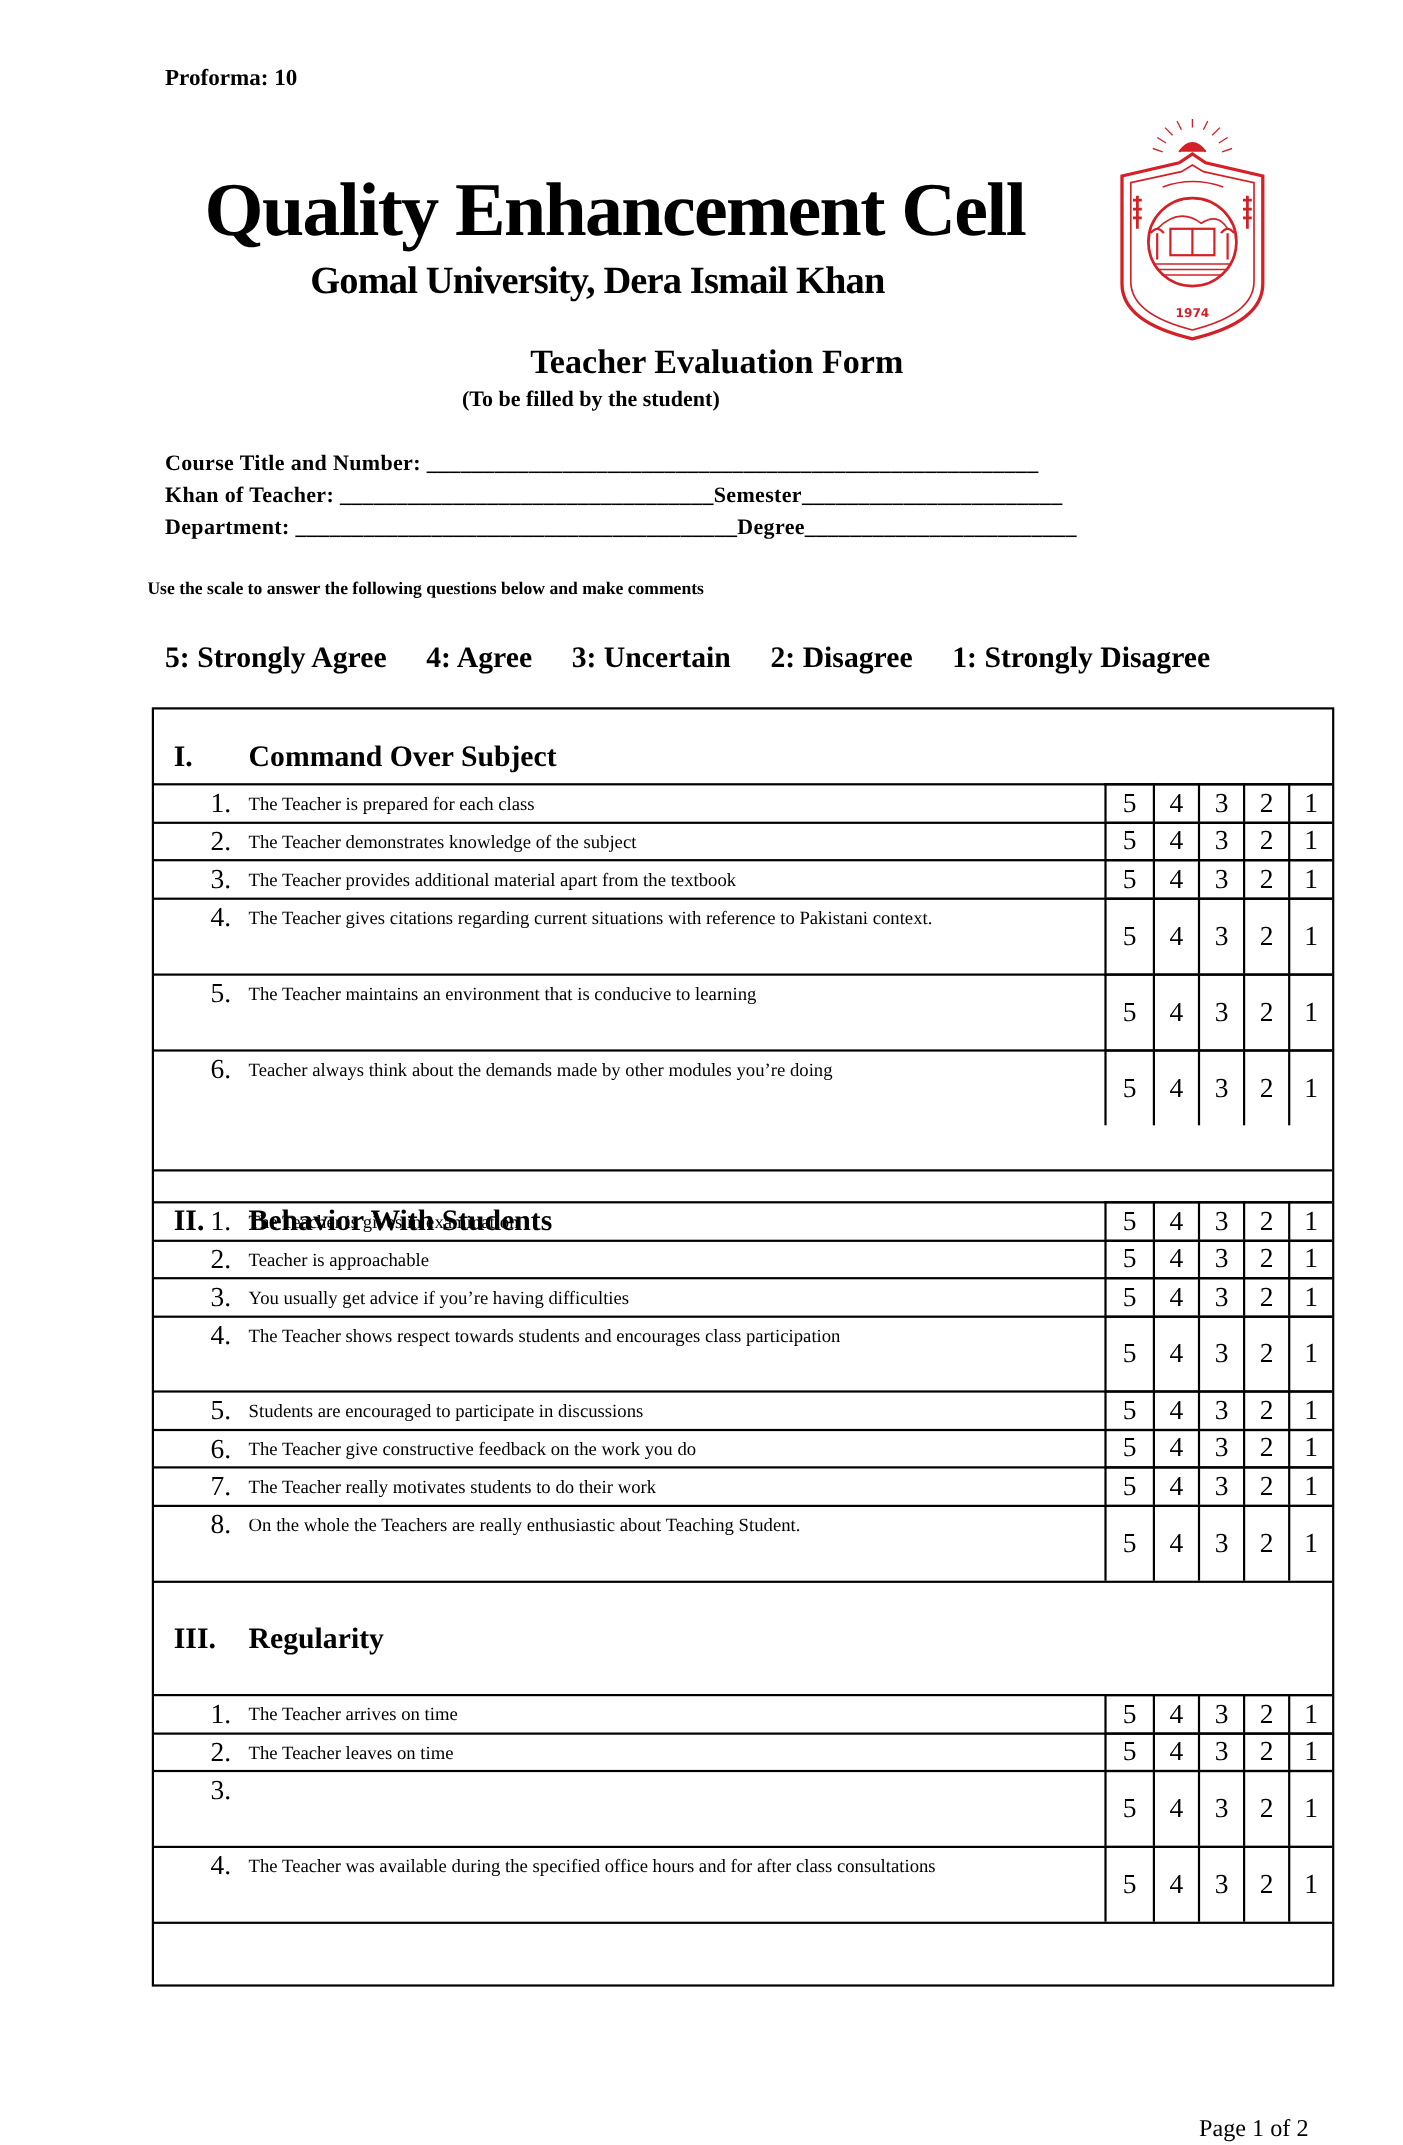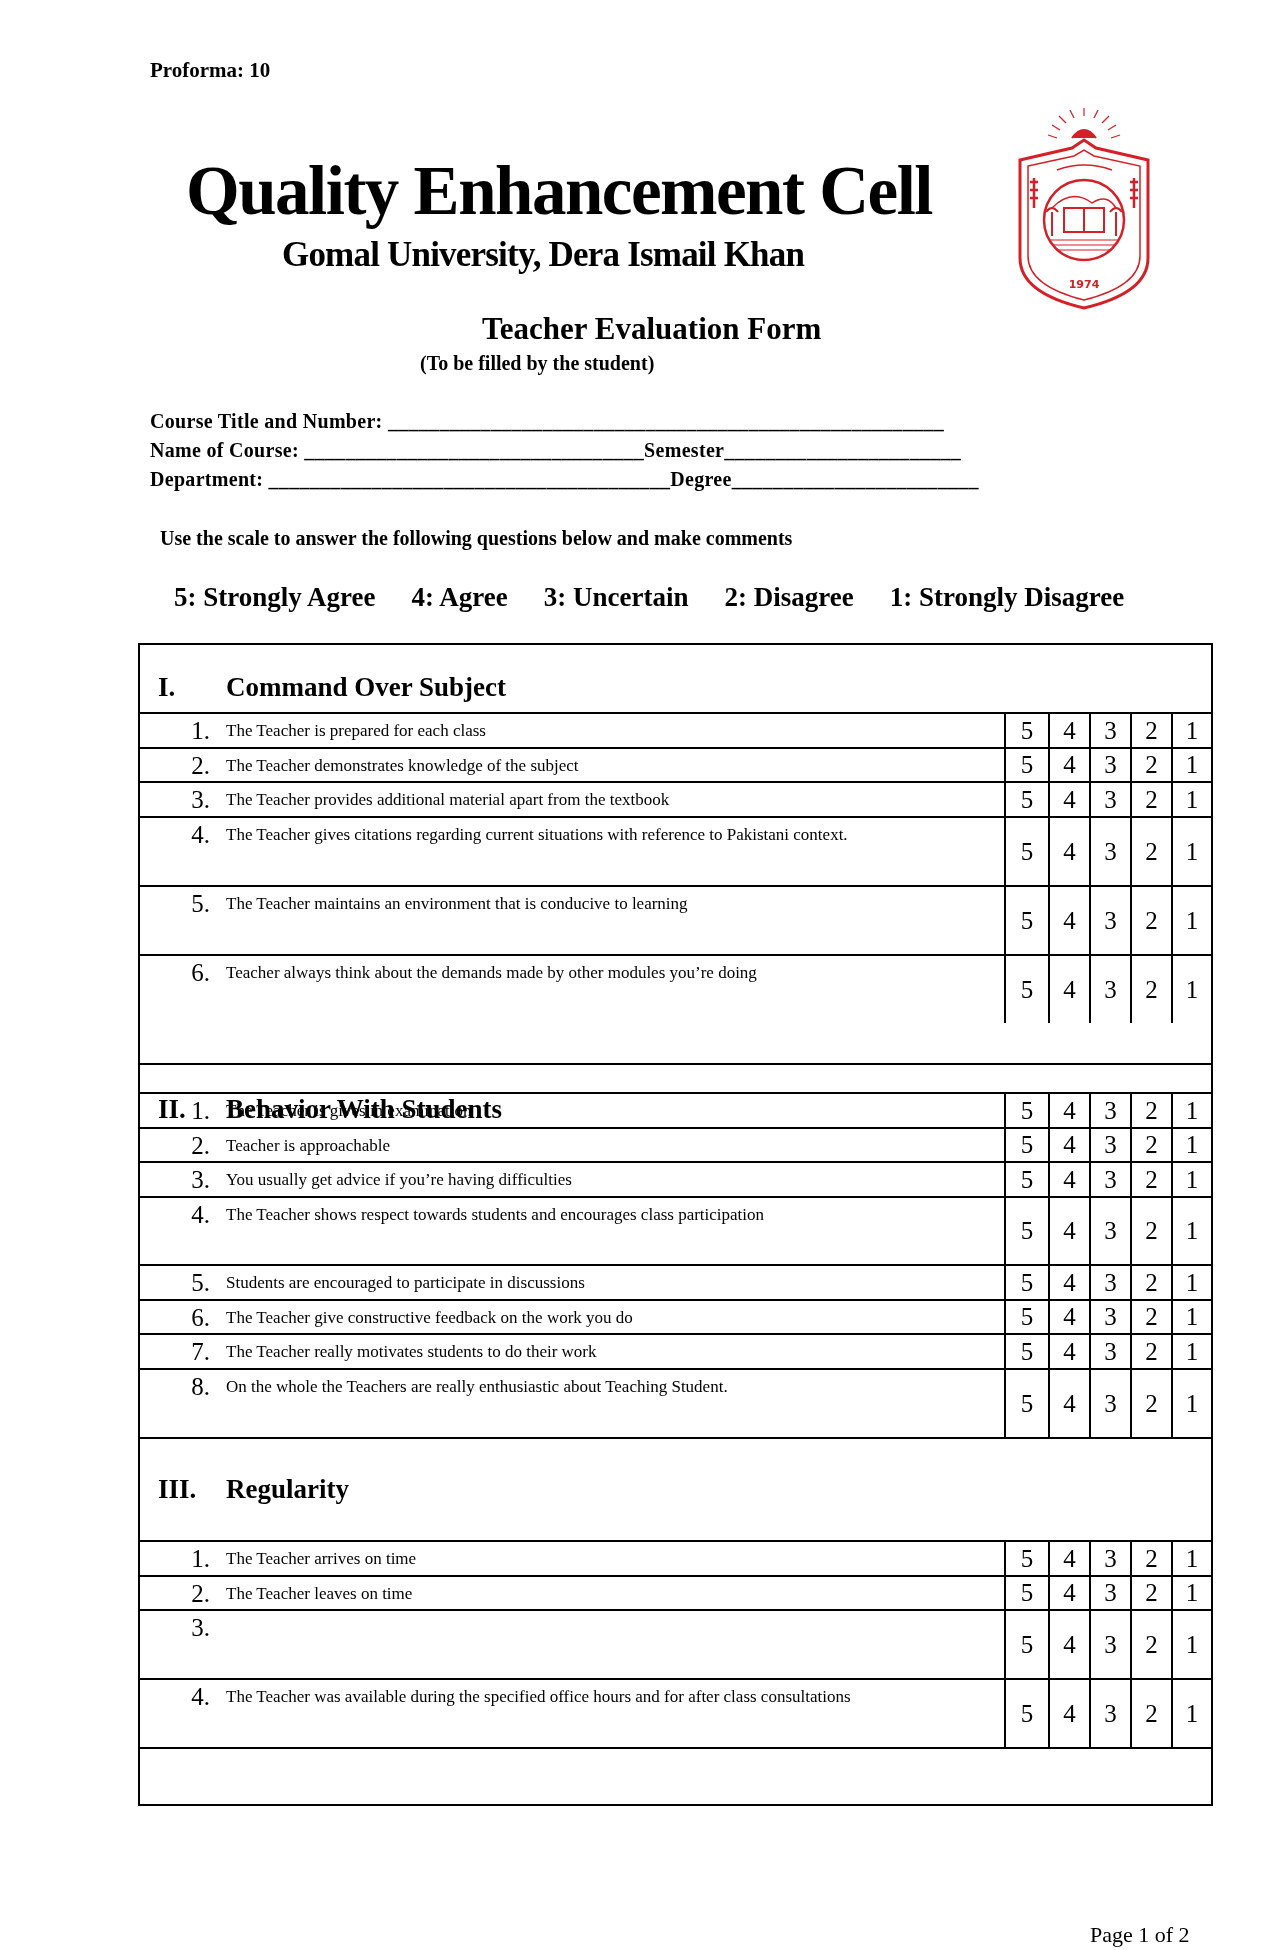--- a/index.html
+++ b/index.html
@@ -9,22 +9,22 @@
   }
   .abs { position: absolute; white-space: nowrap; }
   .proforma { left: 150px; top: 58px; font-size: 21px; font-weight: bold; }
   .org-title { left: 186px; top: 152px; font-size: 69px; font-weight: bold; letter-spacing: -1.5px; }
   .org-sub { left: 282px; top: 235px; font-size: 35px; font-weight: bold; letter-spacing: -0.8px; }
   .logo { left: 1012px; top: 108px; width: 145px; height: 205px; }
   .form-title { left: 482px; top: 311px; font-size: 31px; font-weight: bold; }
   .form-sub { left: 420px; top: 352px; font-size: 20px; font-weight: bold; }
   .field { left: 150px; font-size: 20px; font-weight: bold; letter-spacing: 0.3px; }
   .f1 { top: 410px; } .f2 { top: 439px; } .f3 { top: 468px; }
-  .instr { left: 160px; top: 527px; font-size: 20px; font-weight: bold; }
-  .scale { left: 150px; top: 582px; font-size: 27px; font-weight: bold; display: flex; margin-left: 24px; }
+  .instr { left: 134px; top: 527px; font-size: 16px; font-weight: bold; }
+  .scale { left: 150px; top: 582px; font-size: 27px; font-weight: bold; display: flex; }
   .scale span { margin-right: 36px; }
   .scale span:last-child { margin-right: 0; }
 
   .table {
     position: absolute; left: 138px; top: 643px; width: 1075px; height: 1163px;
     border: 2px solid #000; box-sizing: border-box;
   }
   .row { position: absolute; left: 0; right: 0; border-top: 2px solid #000; box-sizing: border-box; }
   .row.first { border-top: none; }
   .sec-head { font-weight: bold; font-size: 27px; }
@@ -79,21 +79,21 @@
       <path d="M45 62 Q72 52 100 62" stroke-width="1.5"></path>
     </g>
     <text x="72" y="180" text-anchor="middle" font-size="11" font-weight="bold" fill="#d42027" font-family="DejaVu Sans, sans-serif">1974</text>
   </svg>
 </div>
 
 <div class="abs form-title">Teacher Evaluation Form</div>
 <div class="abs form-sub">(To be filled by the student)</div>
 
 <div class="abs field f1">Course Title and Number: ______________________________________________________</div>
-<div class="abs field f2">Name of Course: _________________________________Semester_______________________</div>
+<div class="abs field f2">Khan of Teacher: _________________________________Semester_______________________</div>
 <div class="abs field f3">Department: _______________________________________Degree________________________</div>
 
 <div class="abs instr">Use the scale to answer the following questions below and make comments</div>
 
 <div class="abs scale">
   <span>5: Strongly Agree</span>
   <span>4: Agree</span>
   <span>3: Uncertain</span>
   <span>2: Disagree</span>
   <span>1: Strongly Disagree</span>

